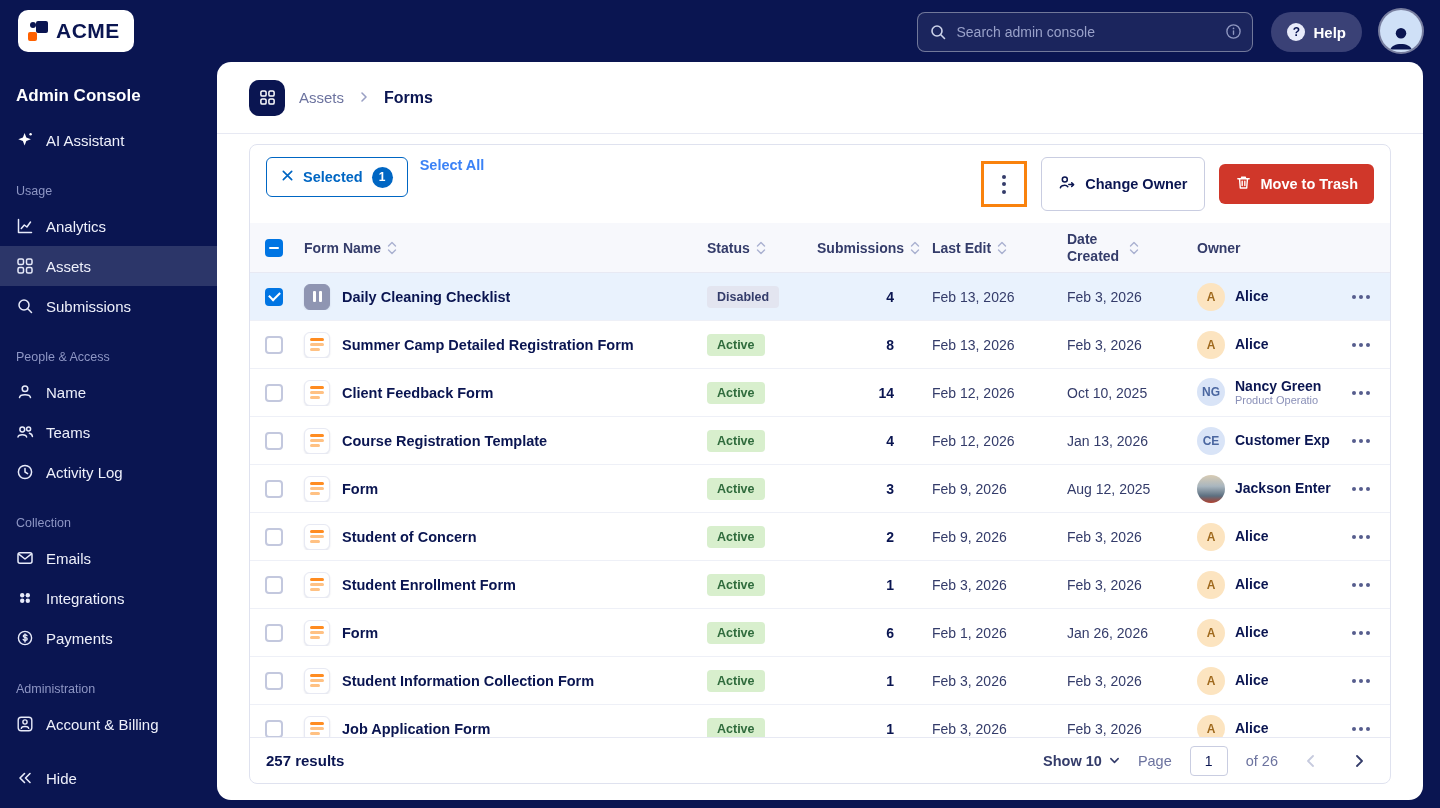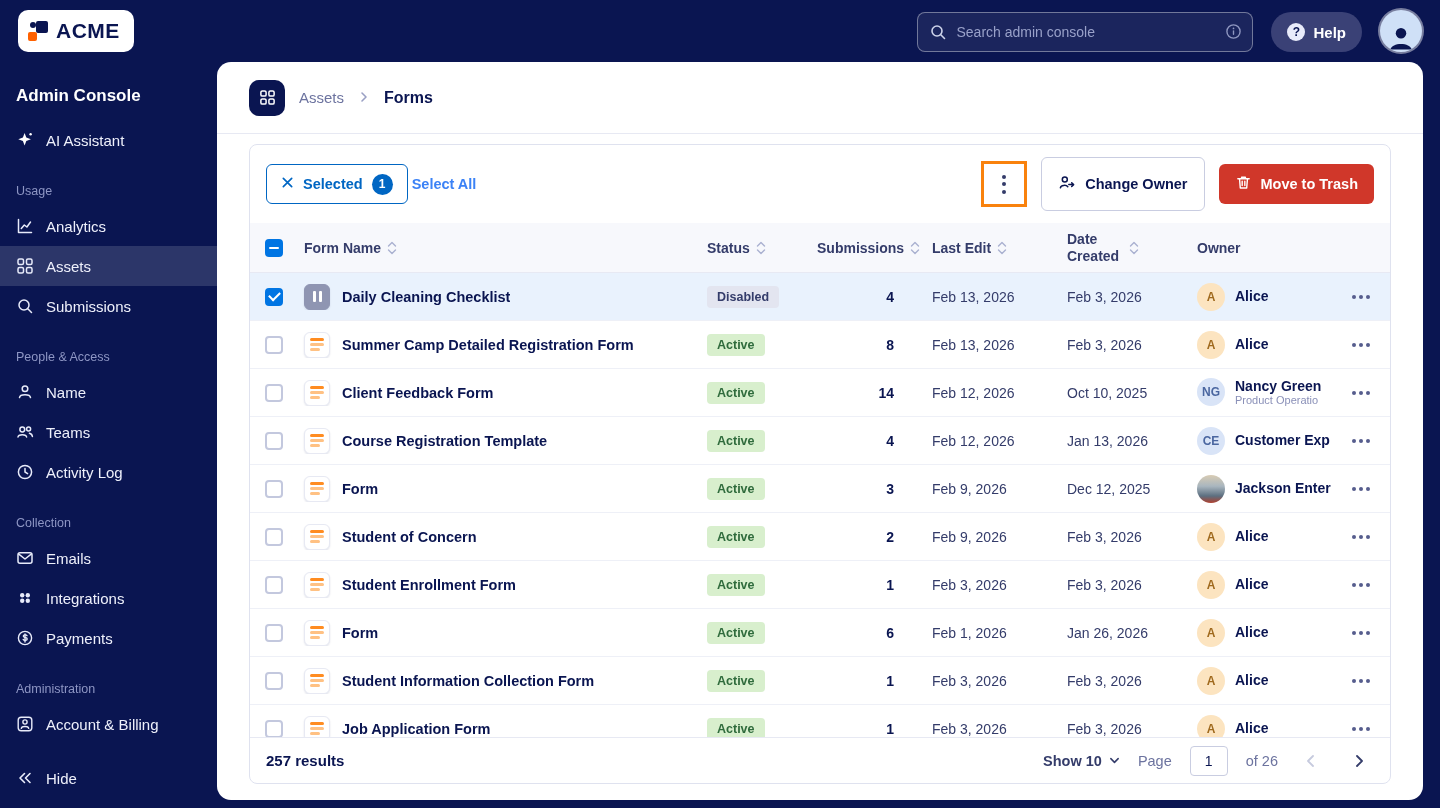--- a/index.html
+++ b/index.html
@@ -54,21 +54,21 @@
     padding:0 32px;border-bottom:1px solid #e7e9f3}
   .bc-icon{width:36px;height:36px;background:#0a1551;border-radius:10px;display:flex;
     align-items:center;justify-content:center}
   .bc-parent{color:#6c739f;font-size:15px;text-decoration:none;cursor:pointer}
   .bc-current{color:#0a1551;font-size:16px;font-weight:bold}
   .card-body{flex:1;display:flex;flex-direction:column;min-height:0;padding:10px 32px 16px}
   .panel{flex:1;min-height:0;border:1px solid #dfe2ef;border-radius:8px;display:flex;
     flex-direction:column;overflow:hidden;background:#fff}
 
   
-  .toolbar{display:flex;align-items:center;padding:12px 16px;gap:4px;flex:0 0 auto}
+  .toolbar{display:flex;align-items:flex-start;padding:12px 16px;gap:12px;flex:0 0 auto}
   .sel-btn{display:flex;align-items:center;gap:9px;height:40px;padding:0 14px;
     background:#fff;border:1px solid #0066c3;border-radius:6px;color:#0066c3;
     font-size:14.5px;font-weight:bold;font-family:inherit;cursor:pointer}
   .sel-count{width:21px;height:21px;border-radius:50%;background:#0066c3;color:#fff;
     font-size:12px;font-weight:bold;display:flex;align-items:center;justify-content:center}
   .select-all{color:#3b82f6;font-size:14.5px;font-weight:bold;cursor:pointer}
   .tb-right{margin-left:auto;display:flex;align-items:center;gap:14px}
   .kebab-wrap{border:3px solid #f9820d;padding:1px;display:flex}
   .kebab-btn{width:38px;height:38px;background:#fff;border:none;border-radius:4px;
     display:flex;flex-direction:column;align-items:center;justify-content:center;gap:3.5px;cursor:pointer}
@@ -557,21 +557,21 @@
       <span class="form-icon">
         <span class="bar b1"></span>
                   <span class="bar b2"></span>
                   <span class="bar b3"></span>
       </span>
       <span class="fname">Form</span>
     </div>
     <div class="cell-status"><span class="badge active">Active</span></div>
     <div class="cell-subs">3</div>
     <div class="cell-date">Feb 9, 2026</div>
-    <div class="cell-date">Dec 12, 2025</div>
+    <div class="cell-date">Aug 12, 2025</div>
     <div class="cell-owner">
       <span class="avatar-sm photo"></span>
       <span class="owner-text">
         <span class="owner-name">Jackson Enter</span>
 
       </span>
     </div>
     <div class="cell-actions">
       <button class="dots-btn">
                   <span></span>

